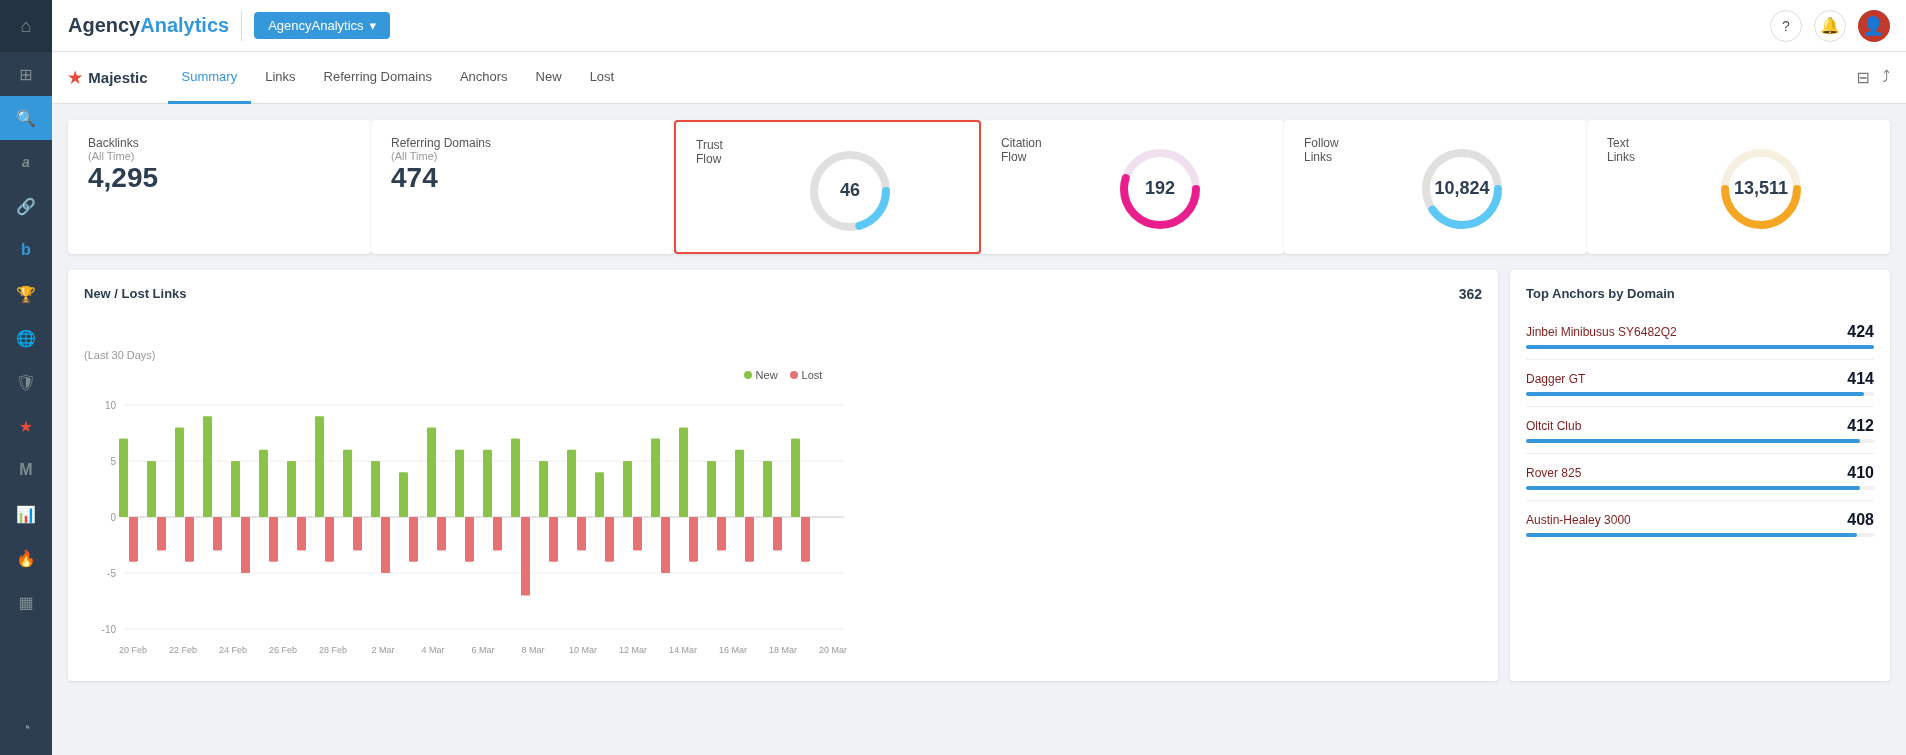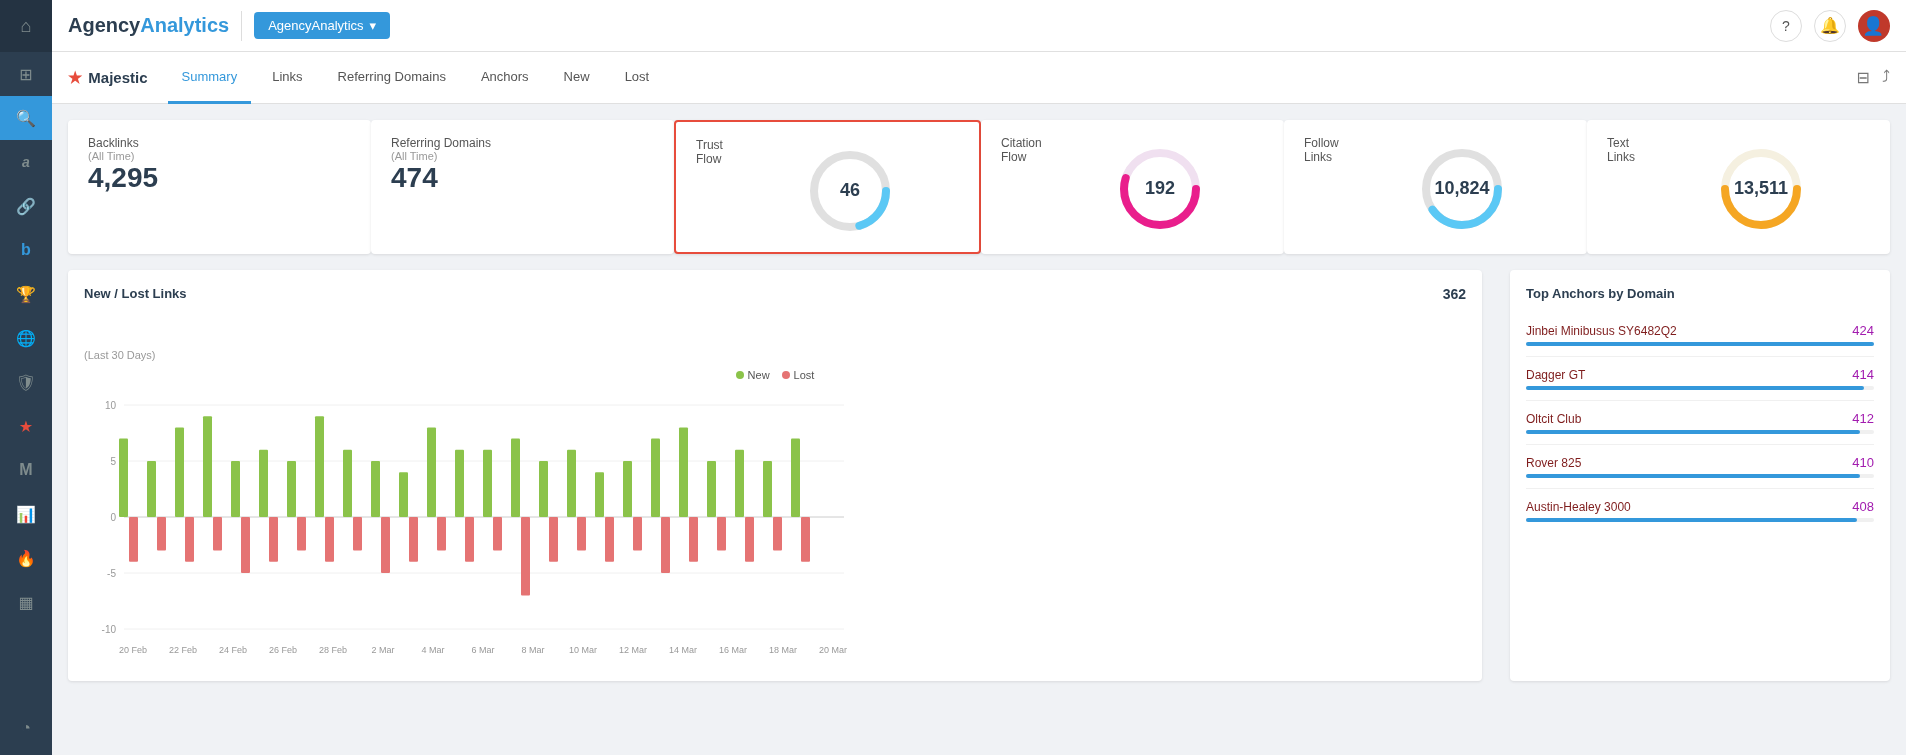--- a/index.html
+++ b/index.html
@@ -143,21 +143,21 @@
       font-size: 15px;
       font-weight: 600;
       color: #2c3e50;
       margin-right: 20px;
     }
     .star-icon { color: #e74c3c; font-size: 16px; }
     .nav-tabs {
       display: flex;
       align-items: flex-start;
       height: 100%;
-      gap: 7px;
+      gap: 0;
     }
     .nav-tab {
       padding: 0 14px;
       height: 52px;
       display: flex;
       align-items: center;
       font-size: 13px;
       color: #555;
       cursor: pointer;
       border-bottom: 3px solid transparent;
@@ -237,21 +237,21 @@
     }
     .donut-text {
       font-size: 18px;
       font-weight: 700;
       fill: #2c3e50;
     }
 
     
     .bottom-section {
       display: flex;
-      gap: 28px;
+      gap: 12px;
     }
     .chart-card {
       background: white;
       border-radius: 4px;
       padding: 16px;
       flex: 1;
       box-shadow: 0 1px 3px rgba(0,0,0,0.1);
     }
     .anchors-card {
       background: white;
@@ -320,23 +320,23 @@
       justify-content: space-between;
       align-items: center;
       margin-bottom: 4px;
     }
     .anchor-name {
       font-size: 12px;
       color: #7f1d1d;
       cursor: pointer;
     }
     .anchor-count {
-      font-size: 13px;
-      color: #a21caf;
-      font-weight: 400;
+      font-size: 16px;
+      color: #0f172a;
+      font-weight: 700;
     }
     .anchor-bar-track {
       height: 4px;
       background: #f0f0f0;
       border-radius: 2px;
       width: 100%;
     }
     .anchor-bar-fill {
       height: 4px;
       background: #3498db;

